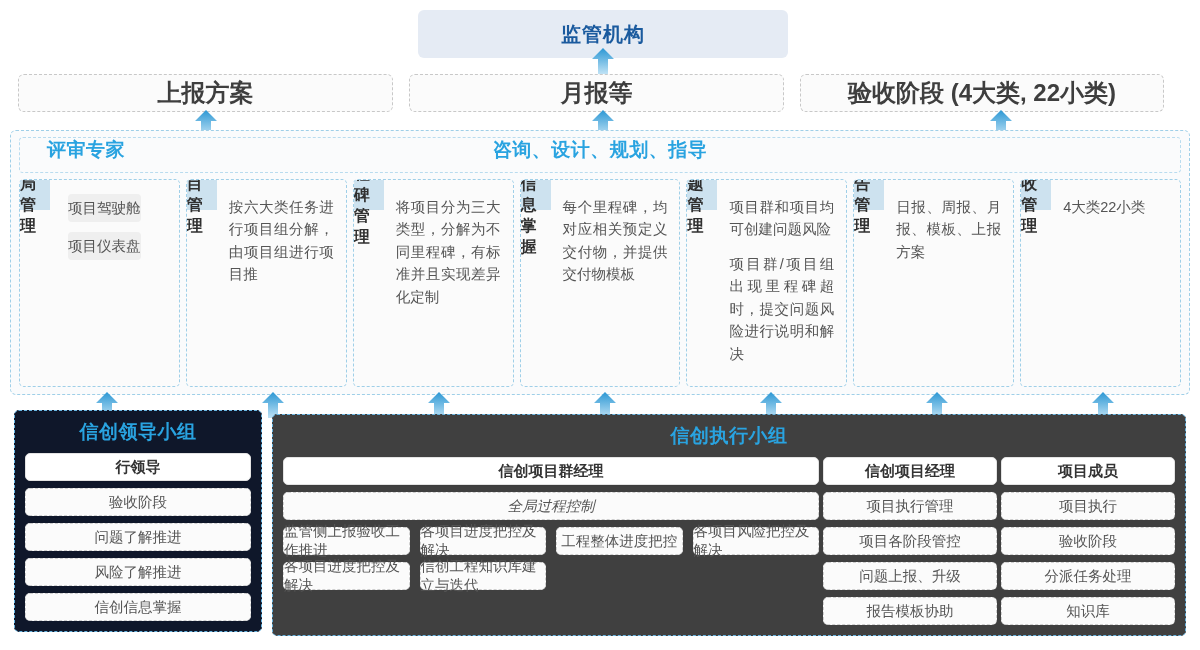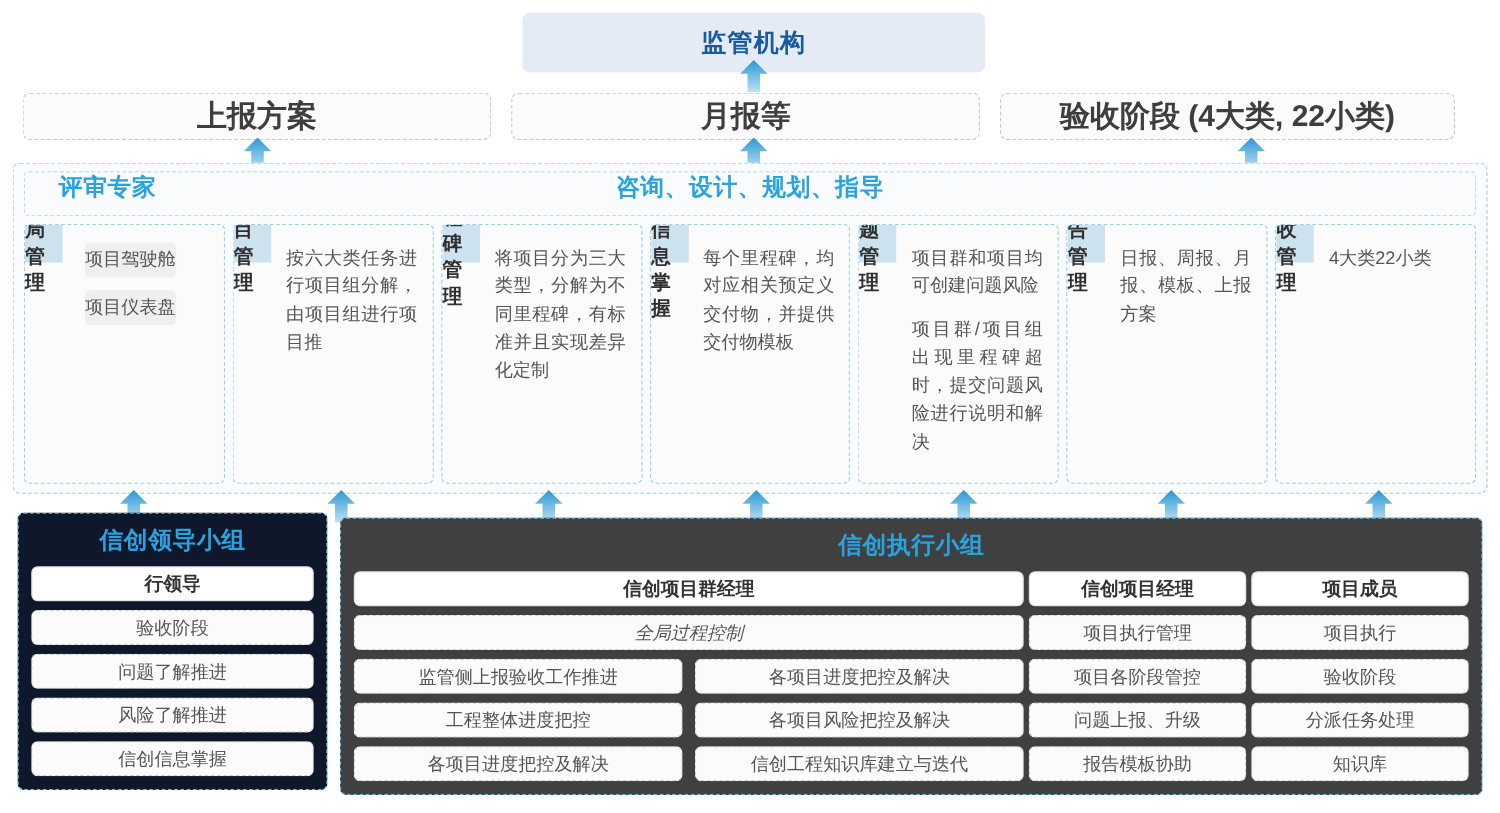--- a/index.html
+++ b/index.html
@@ -233,21 +233,21 @@
 
   .br-cols {
     display: flex;
     gap: 4px;
   }
   .br-pm-group { flex: 0 0 536px; }
   .br-col { flex: 1 1 0; }
 
   .pm-grid {
     display: grid;
-    grid-template-columns: 1fr 1fr;
+    grid-template-columns: 1fr 1fr 1fr 1fr;
     gap: 7px 10px;
   }
   .pm-grid .role-item { margin-bottom: 0; }
   .pm-full { margin-bottom: 7px; font-style: italic; }
 </style>
 </head>
 <body>
 
 <div class="canvas">
 

